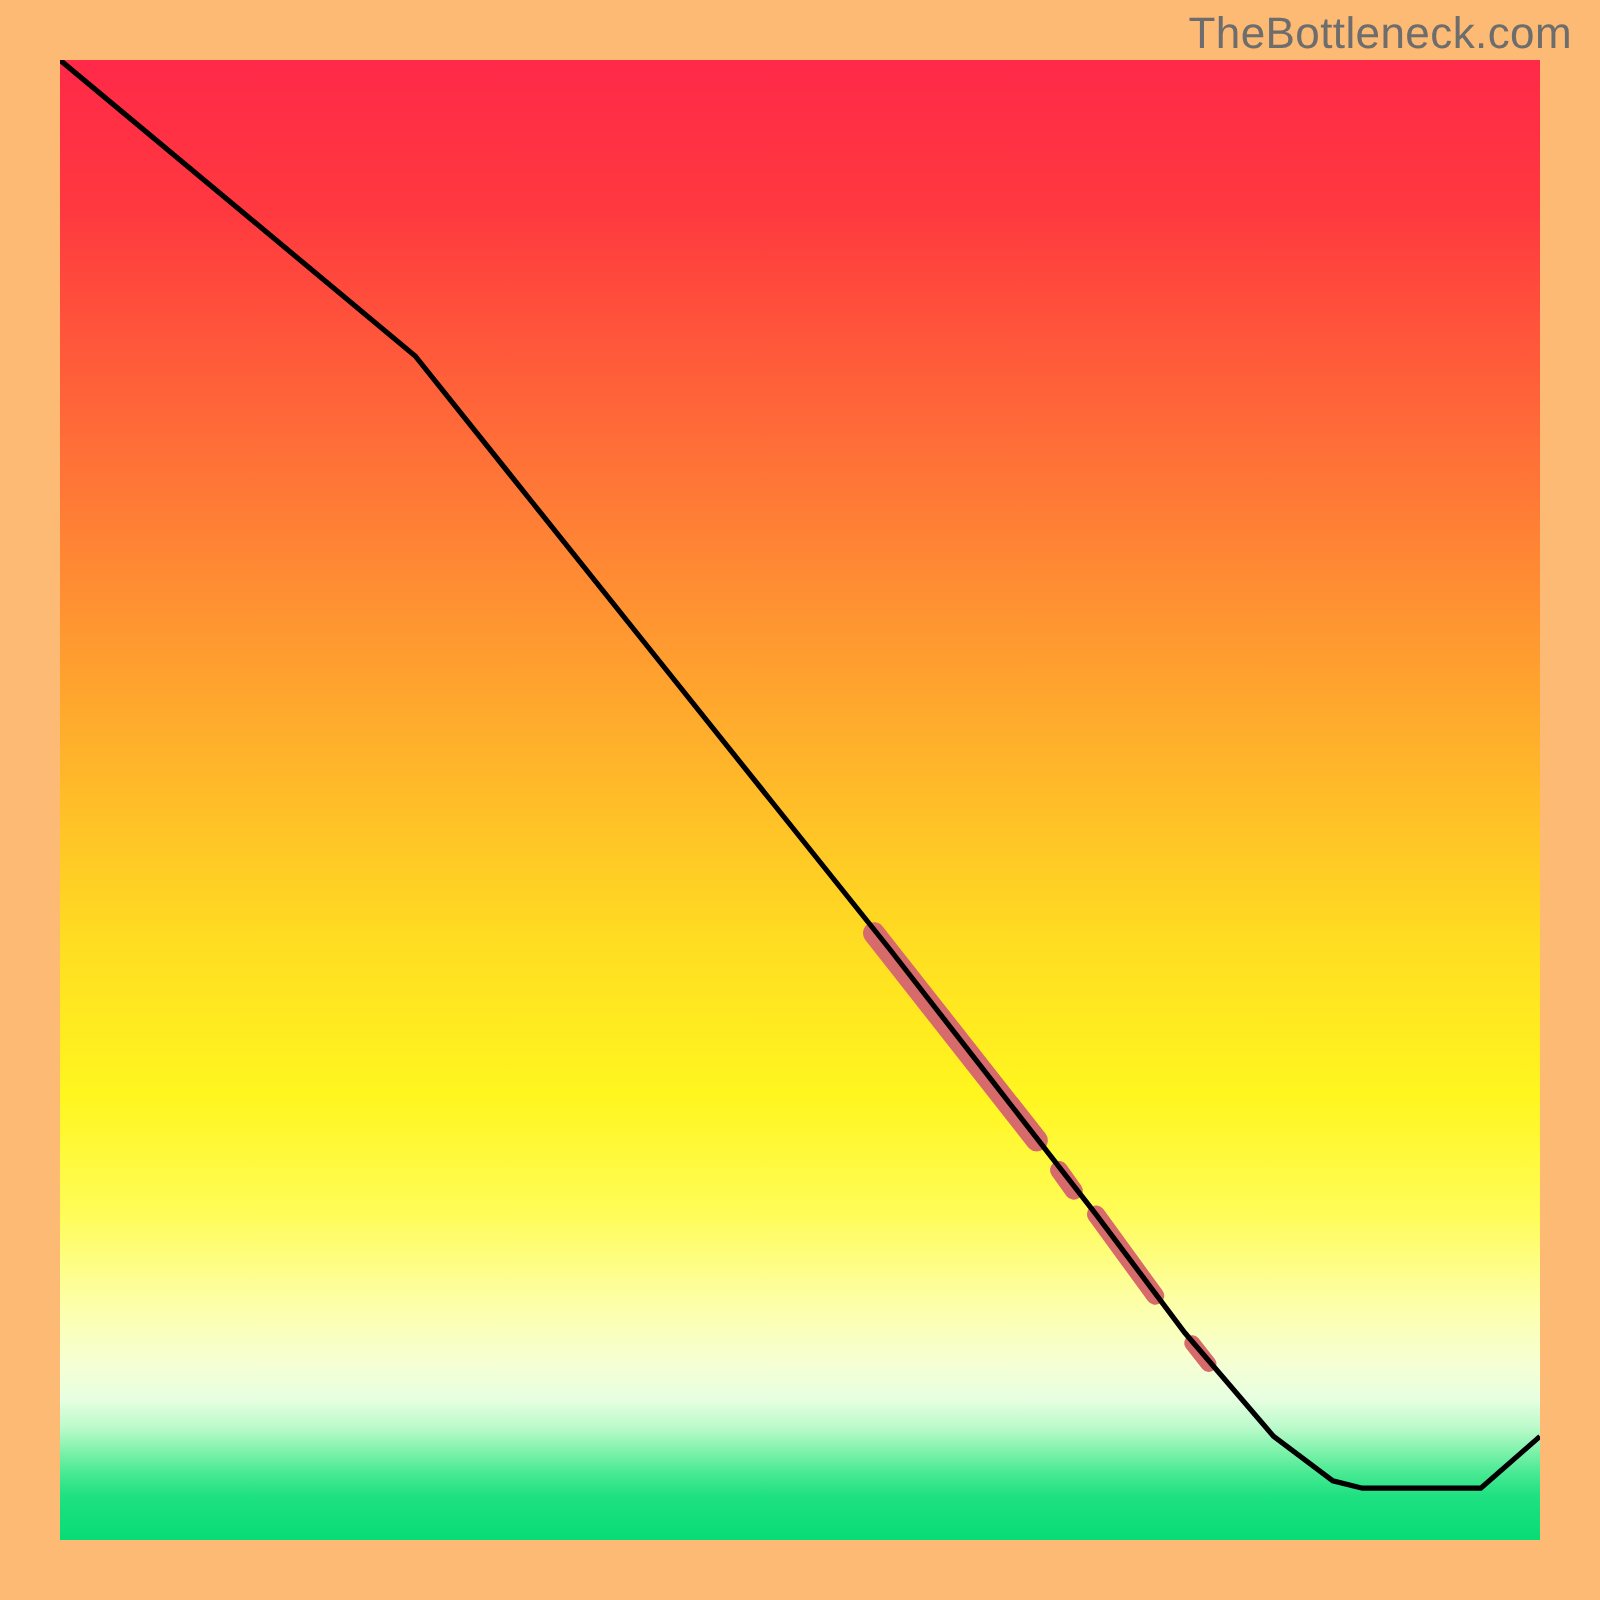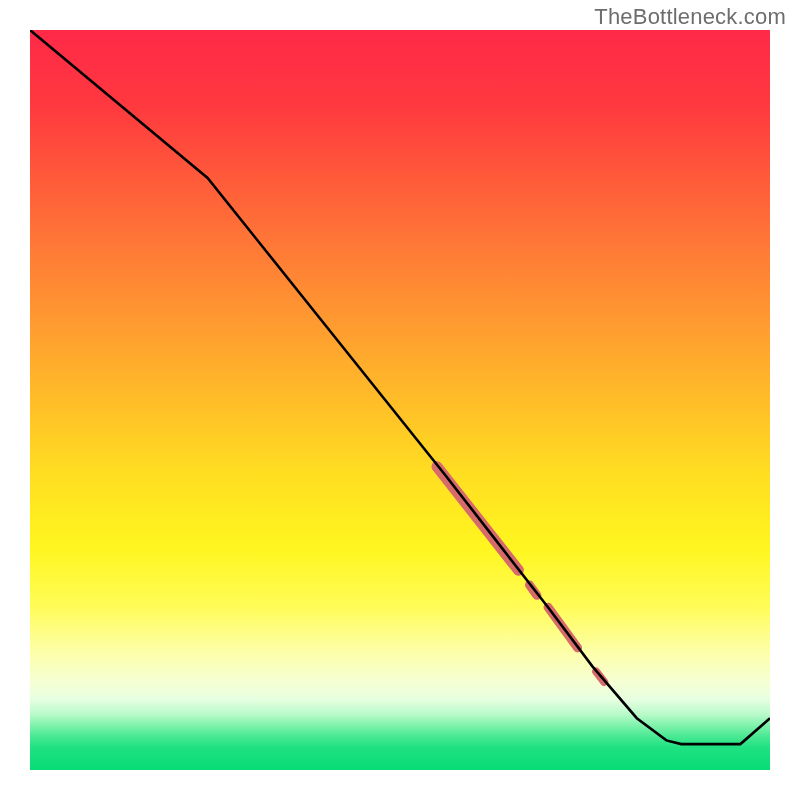--- a/index.html
+++ b/index.html
@@ -8,21 +8,21 @@
     width: 800px;
     height: 800px;
     background: #000;
     font-family: Arial, Helvetica, sans-serif;
     overflow: hidden;
   }
   .outer {
     position: relative;
     width: 800px;
     height: 800px;
-    background: #ffffff;
+    background: #fdba74;
   }
   .watermark {
     position: absolute;
     top: 4px;
     right: 14px;
     color: #6d6d6d;
     font-size: 22px;
     font-weight: 500;
     letter-spacing: 0.2px;
     z-index: 20;

